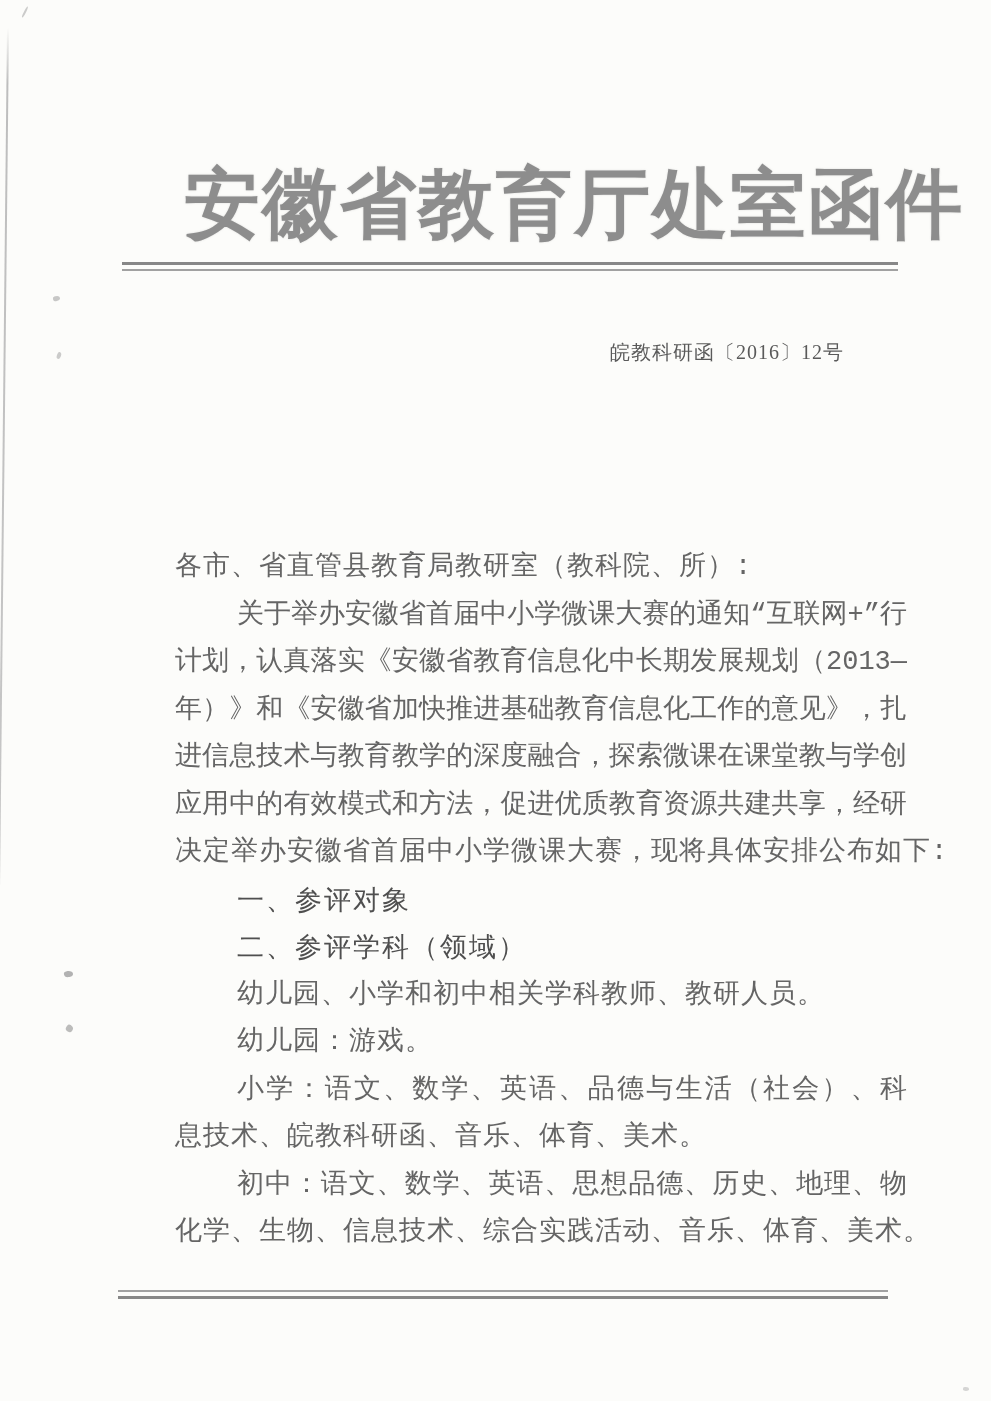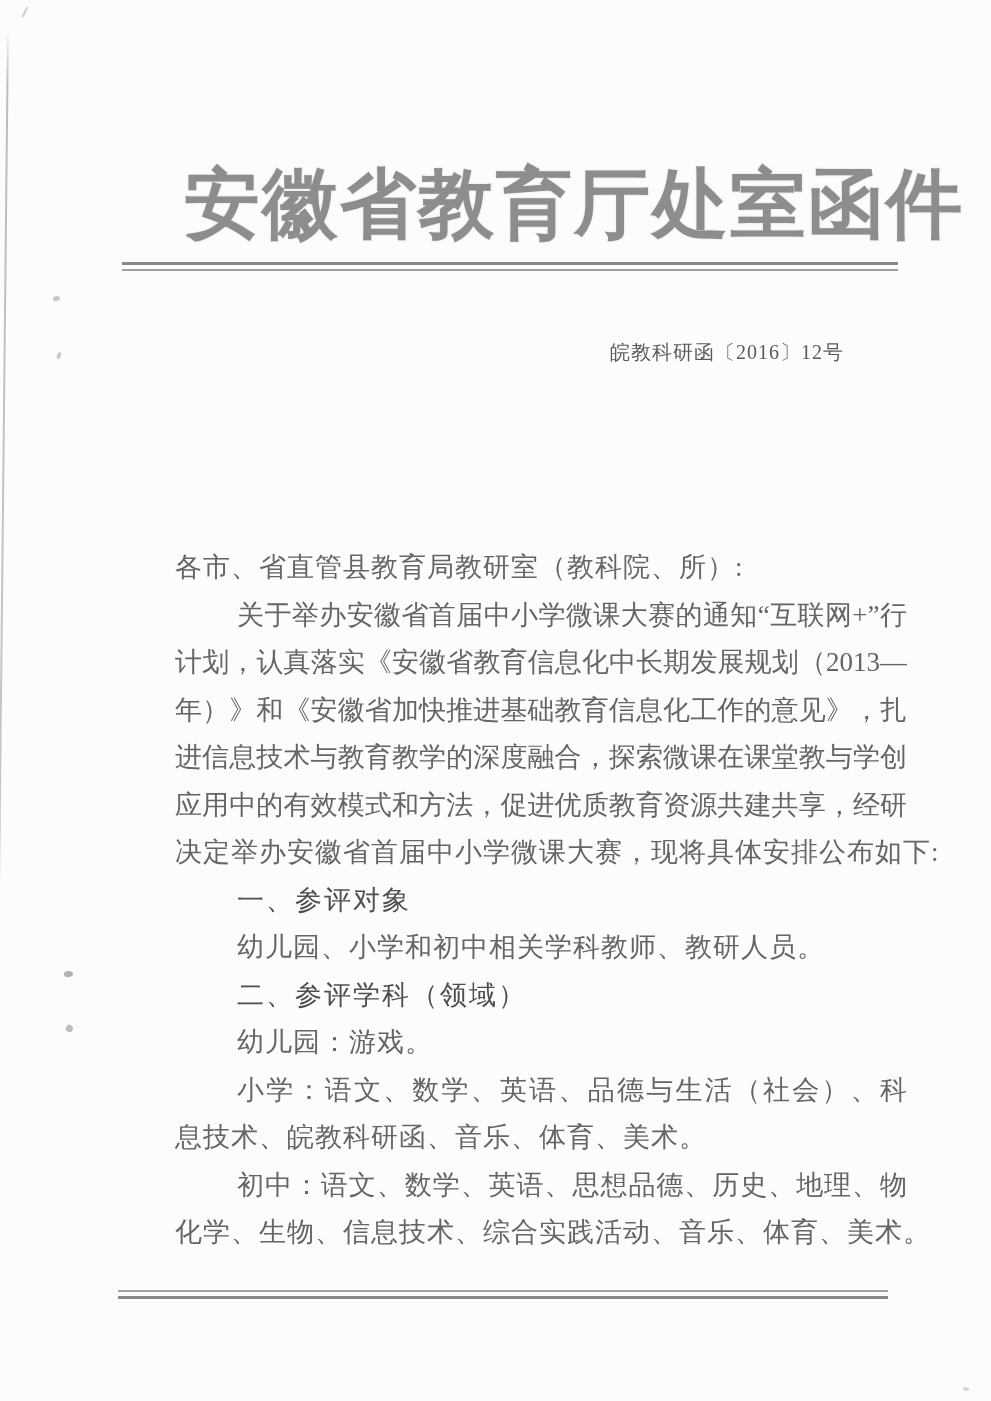--- a/index.html
+++ b/index.html
@@ -69,21 +69,21 @@
     position:absolute;left:150px;top:418px;width:790px;margin:0;
     text-align:center;font-size:37px;line-height:48px;letter-spacing:.5px;
     font-weight:700;color:var(--title-ink);white-space:nowrap;
   }
   .body-text{
     position:absolute;left:175px;top:544px;width:732px;
     font-size:27px;color:var(--body-ink);
   }
   .body-text p{
     margin:0;height:47.5px;line-height:47.5px;
-    letter-spacing:1px;white-space:nowrap;
+    letter-spacing:1px;white-space:nowrap;font-family:Liberation Mono, monospace;
   }
   .body-text p.fill{
     text-align:justify;text-align-last:justify;
     white-space:normal;letter-spacing:0;
     overflow:hidden;
   }
   .body-text p.indent{text-indent:62px;}
   .body-text p.bold{
     font-family:"Liberation Sans","DejaVu Sans",sans-serif;
     font-weight:400;color:var(--heading-ink);letter-spacing:2px;
@@ -111,22 +111,22 @@
 
   <main class="body-text">
       <p class="">各市、省直管县教育局教研室（教科院、所）:</p>
       <p class="indent fill">关于举办安徽省首届中小学微课大赛的通知“互联网+”行动</p>
       <p class="fill">计划，认真落实《安徽省教育信息化中长期发展规划（2013—2020</p>
       <p class="fill">年）》和《安徽省加快推进基础教育信息化工作的意见》，扎实推</p>
       <p class="fill">进信息技术与教育教学的深度融合，探索微课在课堂教与学创新</p>
       <p class="fill">应用中的有效模式和方法，促进优质教育资源共建共享，经研究</p>
       <p class="">决定举办安徽省首届中小学微课大赛，现将具体安排公布如下:</p>
       <p class="indent bold ">一、参评对象</p>
+      <p class="indent bold ">二、参评学科（领域）</p>
       <p class="indent ">幼儿园、小学和初中相关学科教师、教研人员。</p>
-      <p class="indent bold ">二、参评学科（领域）</p>
       <p class="indent ">幼儿园：游戏。</p>
       <p class="indent fill">小学：语文、数学、英语、品德与生活（社会）、科学、信</p>
       <p class="">息技术、皖教科研函、音乐、体育、美术。</p>
       <p class="indent fill">初中：语文、数学、英语、思想品德、历史、地理、物理、</p>
       <p class="">化学、生物、信息技术、综合实践活动、音乐、体育、美术。</p>
     </main>
 
   <div class="rule rule-bottom"></div>
 
 </div>

